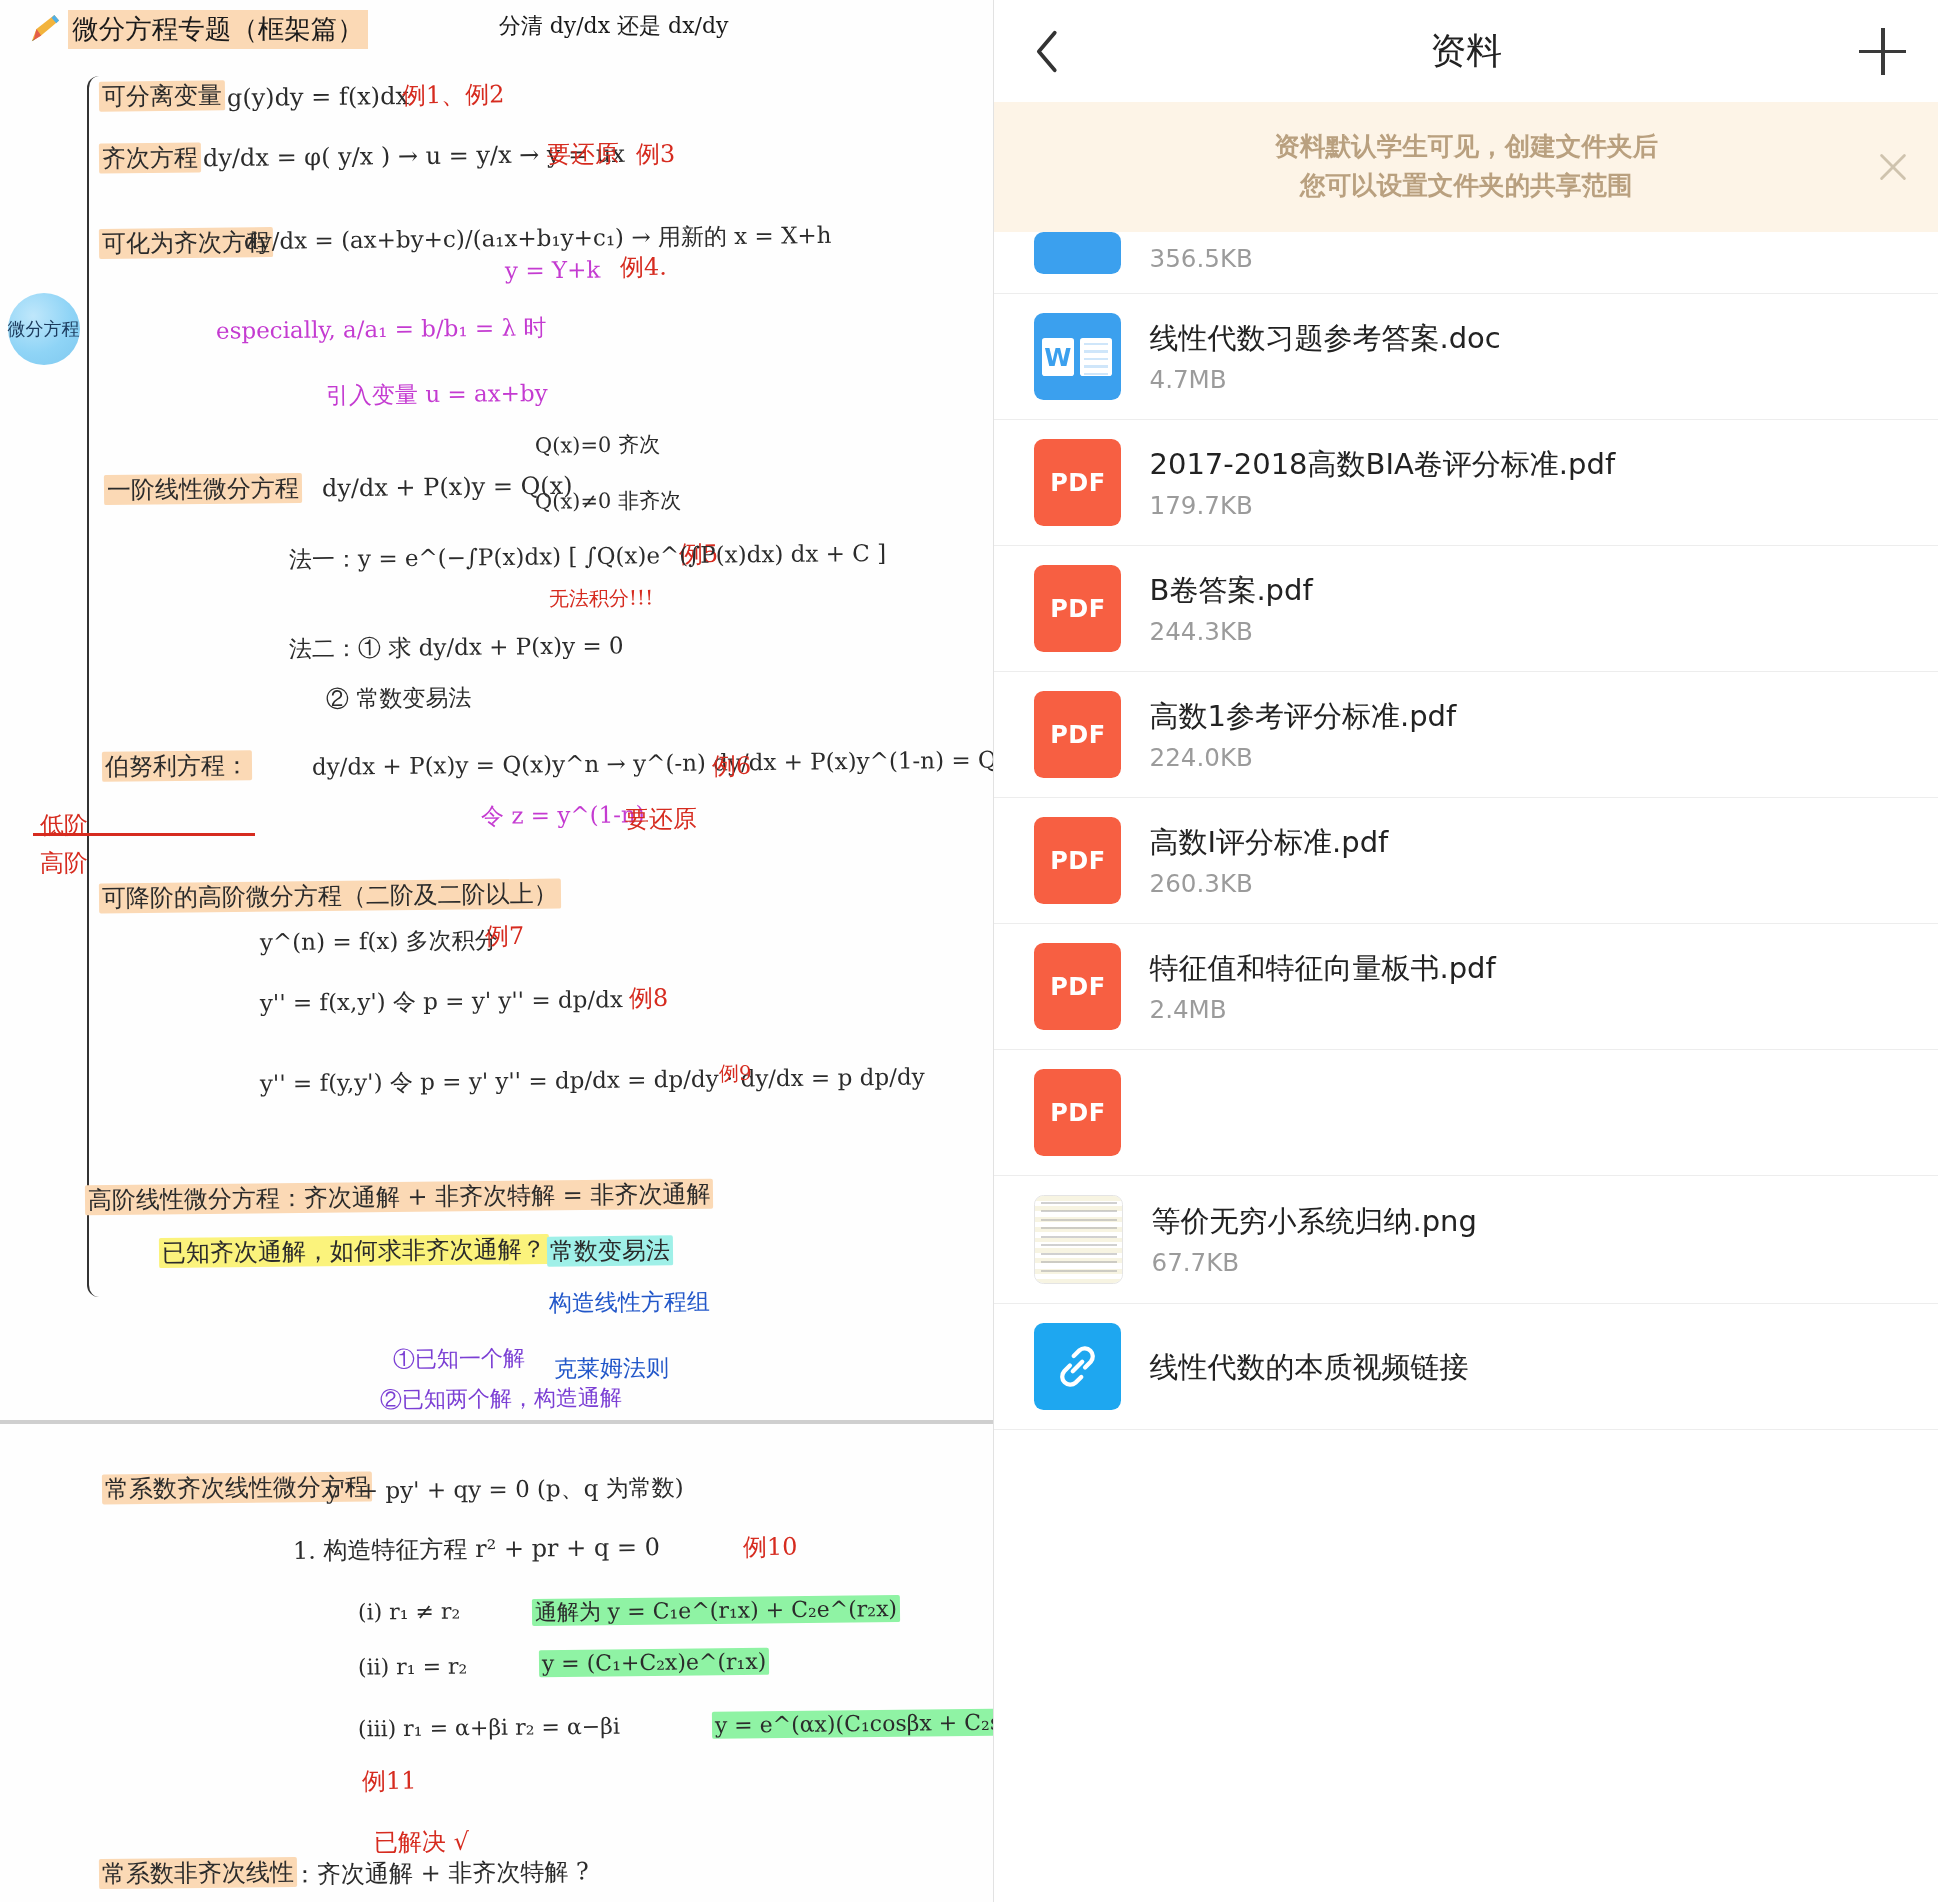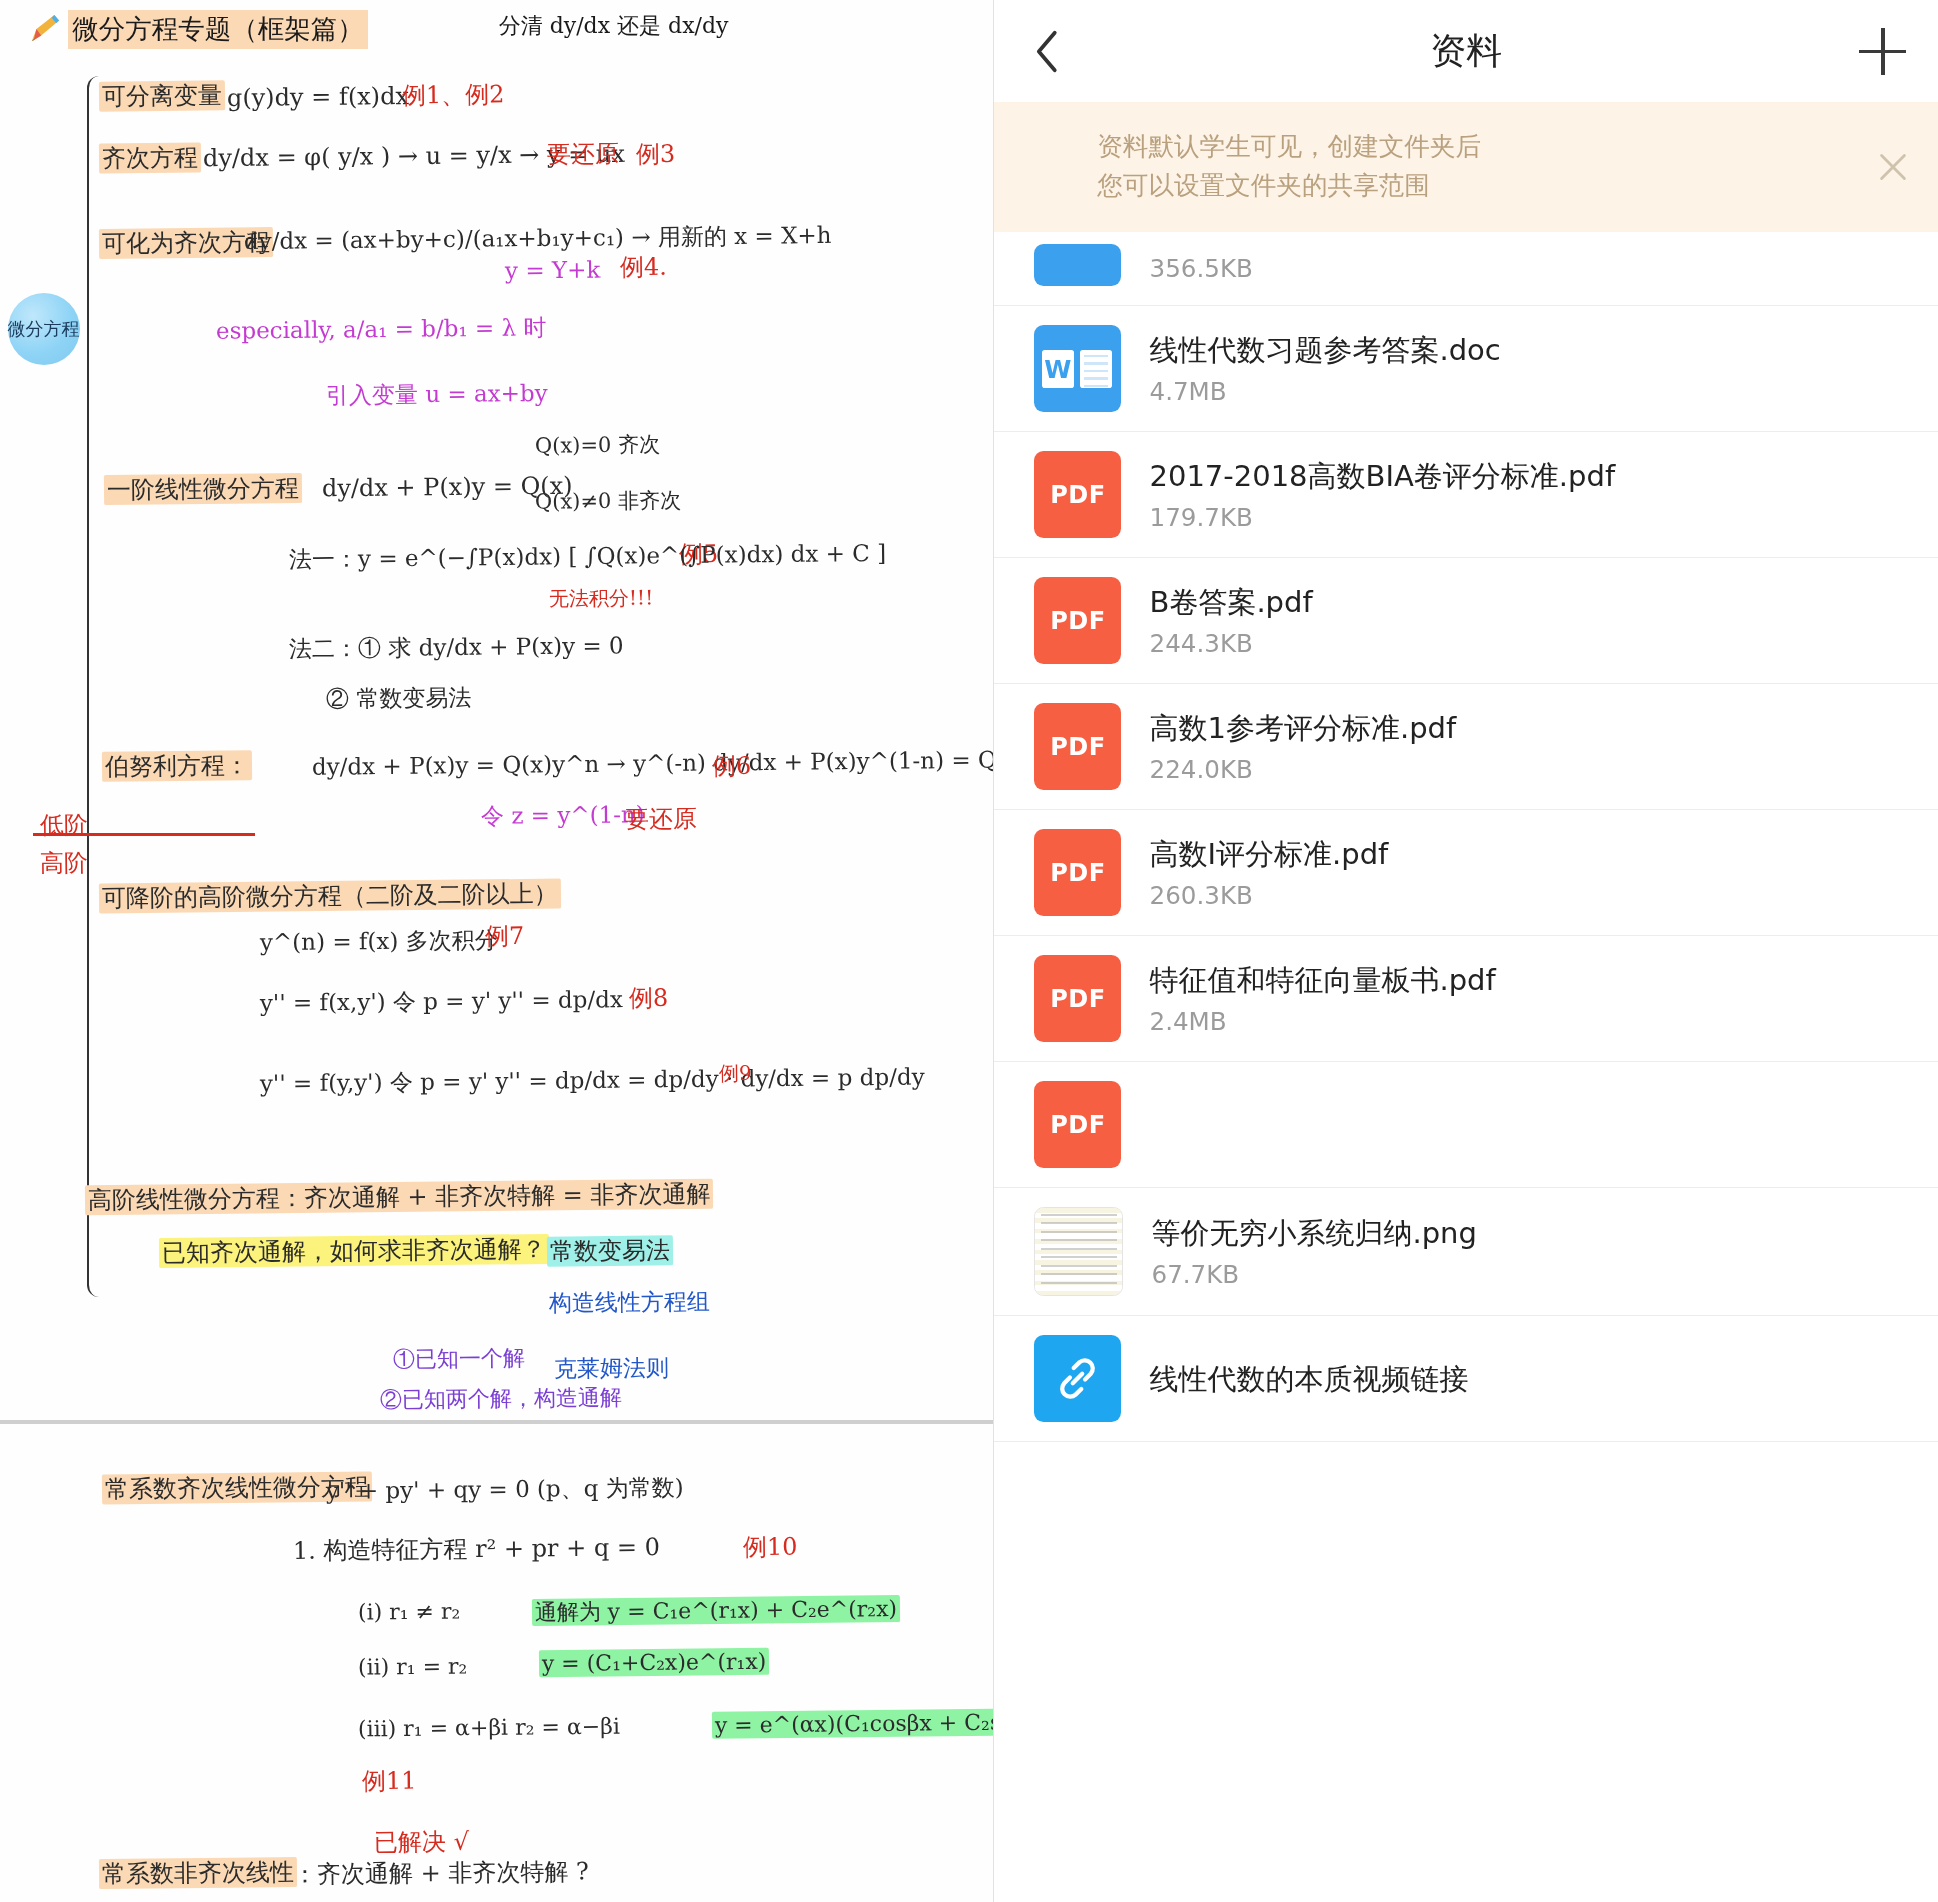--- a/index.html
+++ b/index.html
@@ -151,21 +151,22 @@
     position: absolute;
     background: #3a3a3a;
   }
   .plus-btn:before { left: 0; top: 22px; width: 47px; height: 3.8px; }
   .plus-btn:after  { top: 0; left: 22px; height: 47px; width: 3.8px; }
 
   .notice-bar {
     background: #fdf4e7;
     padding: 24.6px 28px 26.5px 28px;
     position: relative;
-    text-align: left;
+    text-align: center;
+    font-weight: bold;
   }
   .notice-text {
     color: #b9a07f;
     font-size: 25.6px;
     line-height: 1.55;
     font-family: "DejaVu Sans", sans-serif;
     max-width: 738px;
     margin: 0 auto;
   }
   .notice-close {
@@ -185,23 +186,23 @@
   .file-row {
     display: flex;
     align-items: center;
     padding: 19px 32px 19px 40px;
     border-bottom: 0.9px solid #ededed;
     min-height: 95px;
     box-sizing: border-box;
     cursor: pointer;
   }
   .file-row.clipped {
-    padding-top: 12px;
+    padding-top: 0;
     min-height: 61px;
-    align-items: flex-start;
+    align-items: center;
   }
   .file-icon {
     width: 87px; height: 87px;
     border-radius: 9.5px;
     flex: 0 0 auto;
     margin-right: 28px;
     display: flex;
     align-items: center;
     justify-content: center;
     font-family: "DejaVu Sans", sans-serif;

